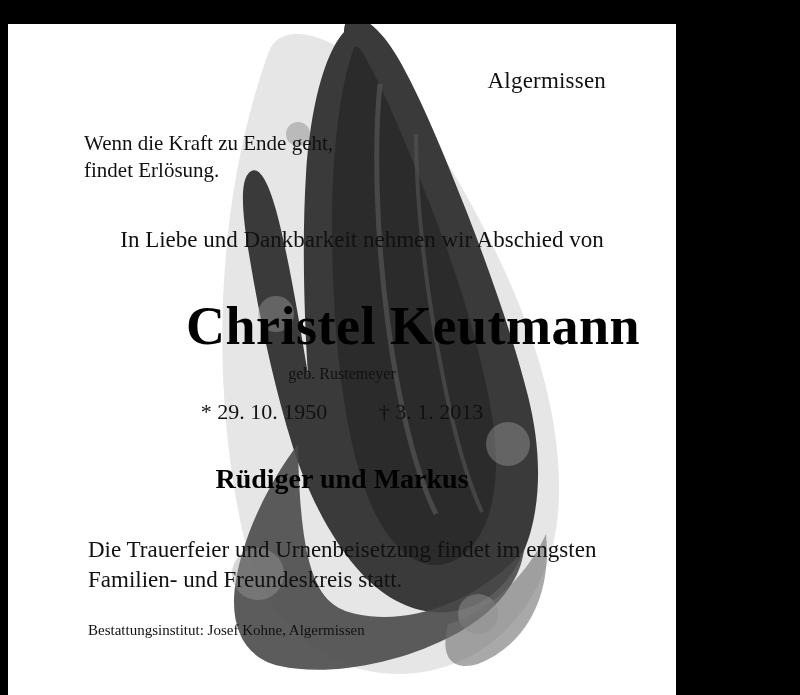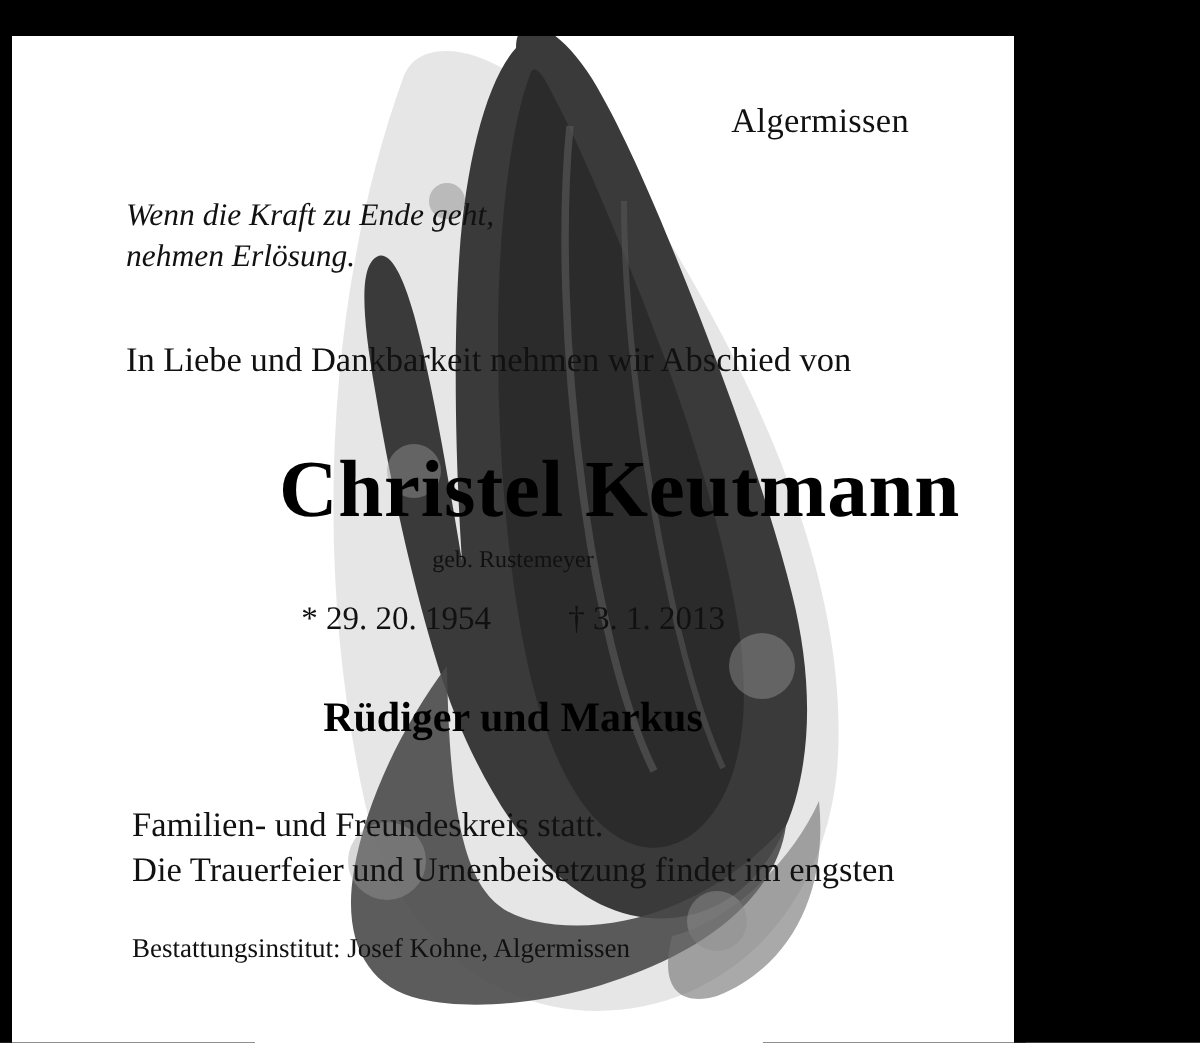--- a/index.html
+++ b/index.html
@@ -52,32 +52,32 @@
     text-align: right;
     font-size: 23px;
     color: #111;
     letter-spacing: 0.2px;
     margin-top: 16px;
     margin-right: 34px;
   }
   .verse {
     margin-top: 36px;
     margin-left: 40px;
-    font-style: italic;
     font-size: 21px;
     line-height: 1.30;
     color: #111;
   }
   .verse div { white-space: pre; }
   .intro {
     margin-top: 40px;
     margin-left: 40px;
     font-size: 23px;
     line-height: 1.32;
     color: #111;
+    text-align: center;
   }
   .name {
     margin-top: 40px;
     text-align: right;
     font-size: 54px;
     font-weight: bold;
     letter-spacing: 0.5px;
     color: #000;
   }
   .maiden {
@@ -103,21 +103,21 @@
   .ceremony {
     margin-top: 40px;
     margin-left: 44px;
     font-size: 23px;
     line-height: 1.32;
     color: #111;
   }
   .funeralhome {
     margin-top: 26px;
     margin-left: 44px;
-    font-size: 18px;
+    font-size: 15px;
     color: #111;
   }
 </style>
 </head>
 <body>
 
 <div class="obituary">
   <div class="inner">
 
     <svg class="watermark" viewBox="0 0 440 680" xmlns="http://www.w3.org/2000/svg" aria-hidden="true">
@@ -146,39 +146,39 @@
       <circle cx="330" cy="600" r="20" fill="#b0b0b0" opacity="0.35"></circle>
       <path d="M300 610 C 340 600, 380 560, 398 520 C 404 580, 380 630, 330 650 C 310 656, 290 650, 300 610 Z" fill="#6f6f6f" opacity="0.6"></path>
     </svg>
 
     <div class="content">
 
       <div class="place">Algermissen</div>
 
       <div class="verse">
         <div>Wenn die Kraft zu Ende geht,</div>
-        <div>nehmen Erlösung.</div>
+        <div>findet Erlösung.</div>
       </div>
 
       <div class="intro">
         <div>In Liebe und Dankbarkeit nehmen wir Abschied von</div>
       </div>
 
       <div class="name">Christel Keutmann</div>
       <div class="maiden">geb. Rustemeyer</div>
 
       <div class="dates">
-        <span class="birth">* 29. 20. 1954</span>
+        <span class="birth">* 29. 10. 1950</span>
         <span class="death">† 3. 1. 2013</span>
       </div>
 
       <div class="survivors">Rüdiger und Markus</div>
 
       <div class="ceremony">
+        <div>Die Trauerfeier und Urnenbeisetzung findet im engsten</div>
         <div>Familien- und Freundeskreis statt.</div>
-        <div>Die Trauerfeier und Urnenbeisetzung findet im engsten</div>
       </div>
 
       <div class="funeralhome">Bestattungsinstitut: Josef Kohne, Algermissen</div>
 
     </div>
   </div>
 </div>
 
 </body></html>

